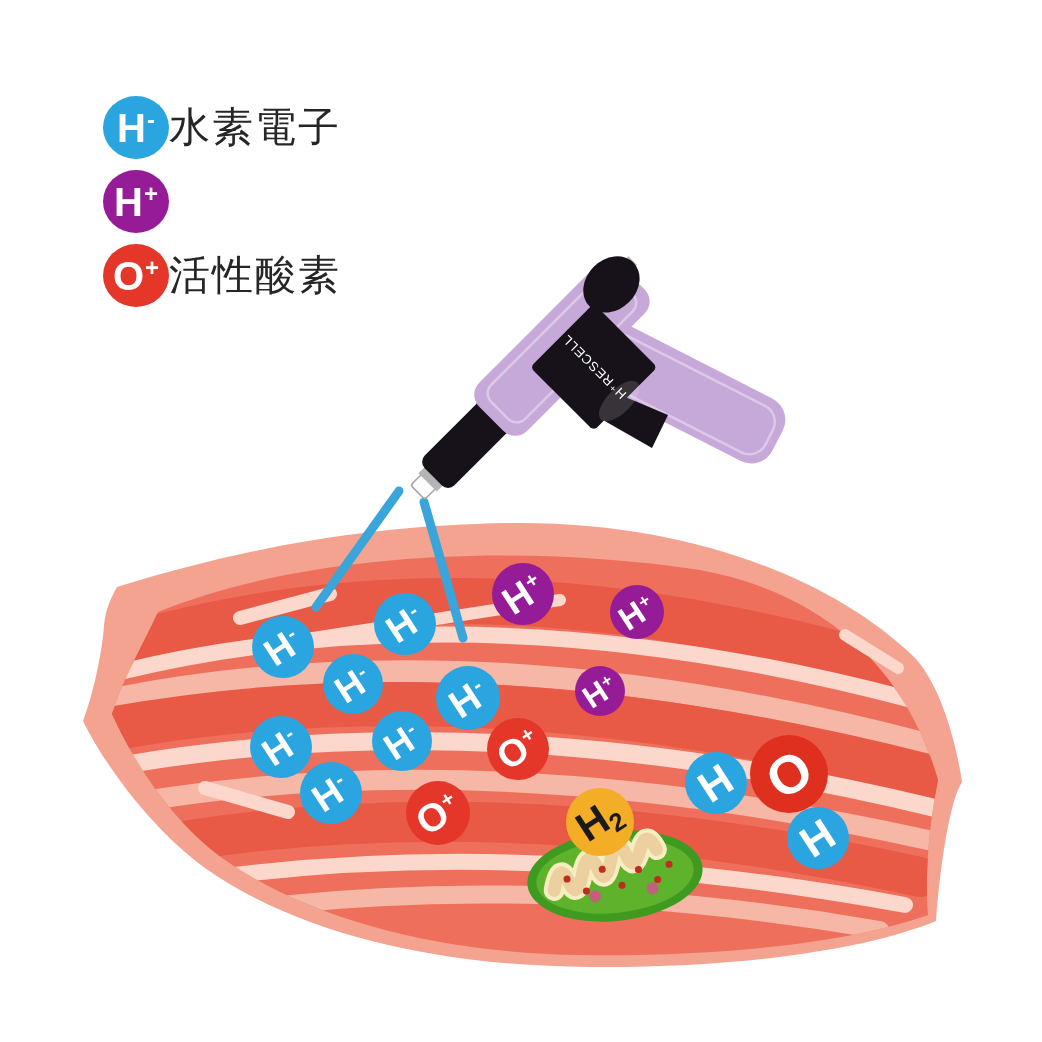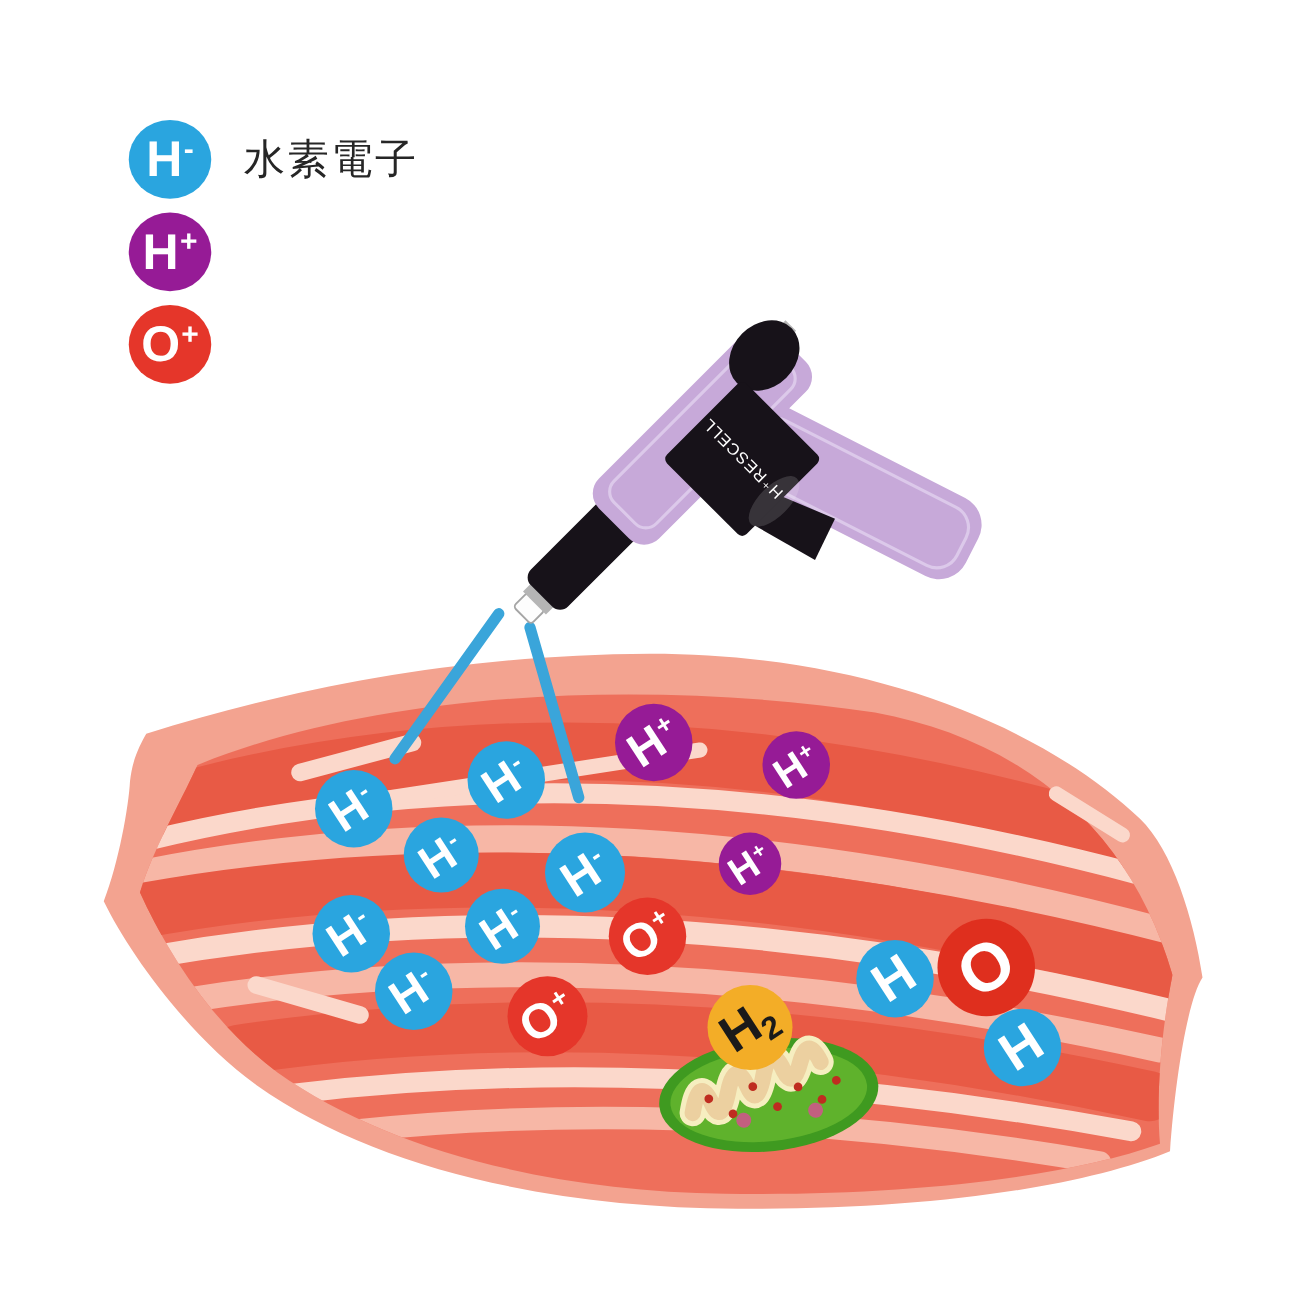--- a/index.html
+++ b/index.html
@@ -16,21 +16,21 @@
   .stage{position:relative;width:1042px;height:1042px;background:#ffffff;overflow:hidden;}
   .stage > svg{position:absolute;left:0;top:0;}
 
   
   .legend{position:absolute;left:103px;top:96px;}
   .legend-row{display:flex;align-items:center;margin-bottom:11px;}
   .swatch{width:66px;height:63px;border-radius:50%;display:flex;align-items:center;justify-content:center;
           color:#fff;font-weight:700;flex:0 0 auto;}
   .swatch .sym{font-size:40px;line-height:1;white-space:nowrap;}
   .swatch .sup{font-size:24px;vertical-align:0.55em;margin-left:1px;letter-spacing:0;}
-  .legend-label{margin-left:26px;font-size:33px;letter-spacing:2px;color:var(--ink);font-weight:500;white-space:nowrap;}
+  .legend-label{font-size:41px;letter-spacing:2px;color:var(--ink);font-weight:500;white-space:nowrap;}
 
   
   .molecule{position:absolute;border-radius:50%;display:flex;align-items:center;justify-content:center;
             color:#fff;font-weight:700;}
   .molecule .inner{display:inline-block;transform:rotate(-33deg);line-height:1;white-space:nowrap;}
   .molecule .sup{font-size:0.55em;vertical-align:0.6em;margin-left:1px;}
   .molecule .sub{font-size:0.62em;vertical-align:-0.28em;}
 </style>
 </head>
 <body>
@@ -199,16 +199,17 @@
     </div>
     <div class="legend-row">
       <div class="swatch" style="background: rgb(150, 27, 150);">
         <span class="sym"><span>H</span><span class="sup">+</span></span>
       </div>
     </div>
     <div class="legend-row">
       <div class="swatch" style="background: rgb(229, 54, 42);">
         <span class="sym"><span>O</span><span class="sup">+</span></span>
       </div>
+      <div class="legend-label">活性酸素</div>
     </div>
   </div>
 
 </div>
 
 </body></html>

